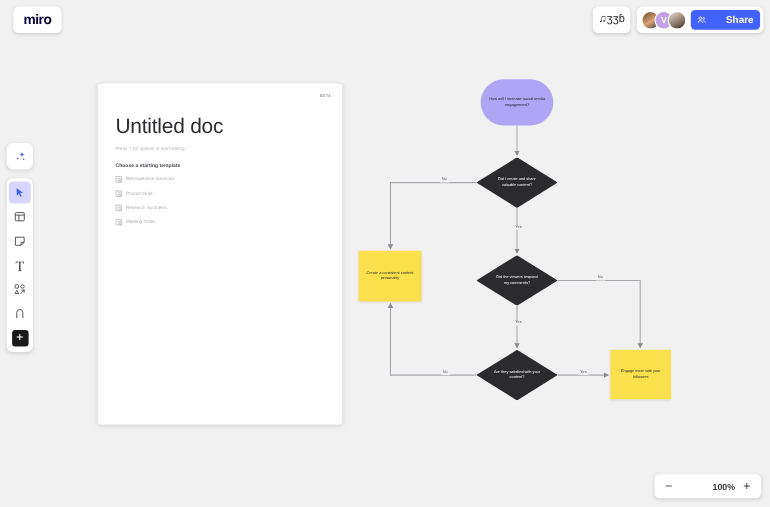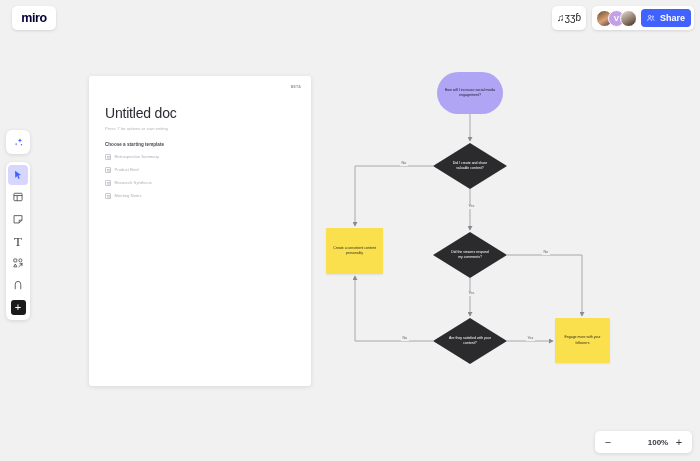--- a/index.html
+++ b/index.html
@@ -40,21 +40,21 @@
     border: 1.5px solid #fff; margin-left: -5px;
     display: flex; align-items: center; justify-content: center;
     font-size: 8px; font-weight: 700; color: #fff; overflow: hidden;
   }
   .avatar:first-child { margin-left: 0; }
   .av-photo1 { background: linear-gradient(150deg,#7b5a3a 10%,#d9a273 55%,#3c3c4a 100%); }
   .av-violet { background: #c4a0e8; color: #fff; }
   .av-photo2 { background: linear-gradient(150deg,#d7cfc4 10%,#8a7665 60%,#2e2b28 100%); }
   #share-button {
     background: #4262ff; color: #fff; border-radius: 4px;
-    height: 18px; padding: 0 6px; display: flex; align-items: center; gap: 5px;
+    height: 18px; padding: 0 6px; display: flex; align-items: center; gap: 18px;
     font-size: 9px; font-weight: 600; cursor: pointer;
   }
   #share-button svg { display: block; }
 
   
   #toolbar-ai {
     position: absolute; left: 6px; top: 130px;
     width: 24px; height: 24px; background: #fff; border-radius: 6px;
     display: flex; align-items: center; justify-content: center;
     box-shadow: 0 1px 4px rgba(0,0,0,.12);
@@ -84,21 +84,21 @@
     width: 222px; height: 310px;
     background: #fff; border-radius: 3px;
     box-shadow: 0 1px 5px rgba(0,0,0,.10);
     padding: 14px 16px;
   }
   #doc-badge {
     position: absolute; right: 10px; top: 9px;
     font-size: 3.6px; color: #9a9aa2; letter-spacing: .2px;
     font-weight: 600;
   }
-  #doc-title { font-size: 14px; font-weight: 400; color: #2b2b33; margin-top: 15px; letter-spacing: -.2px; }
+  #doc-title { font-size: 19px; font-weight: 400; color: #2b2b33; margin-top: 15px; letter-spacing: -.2px; }
   #doc-hint { font-size: 4.2px; color: #b4b4bc; margin-top: 5px; }
   #doc-sub { font-size: 4.6px; font-weight: 700; color: #4a4a55; margin-top: 11px; }
   .tpl-list { margin-top: 7px; display: flex; flex-direction: column; gap: 7.5px; }
   .tpl-item { display: flex; align-items: center; gap: 4px; cursor: pointer; }
   .tpl-icon {
     width: 5.5px; height: 5.5px; border: .5px solid #c9c9d1; border-radius: 1px;
     flex: 0 0 auto; position: relative; background: #fff;
   }
   .tpl-icon::before {
     content: ""; position: absolute; left: 1px; top: 1.3px;

